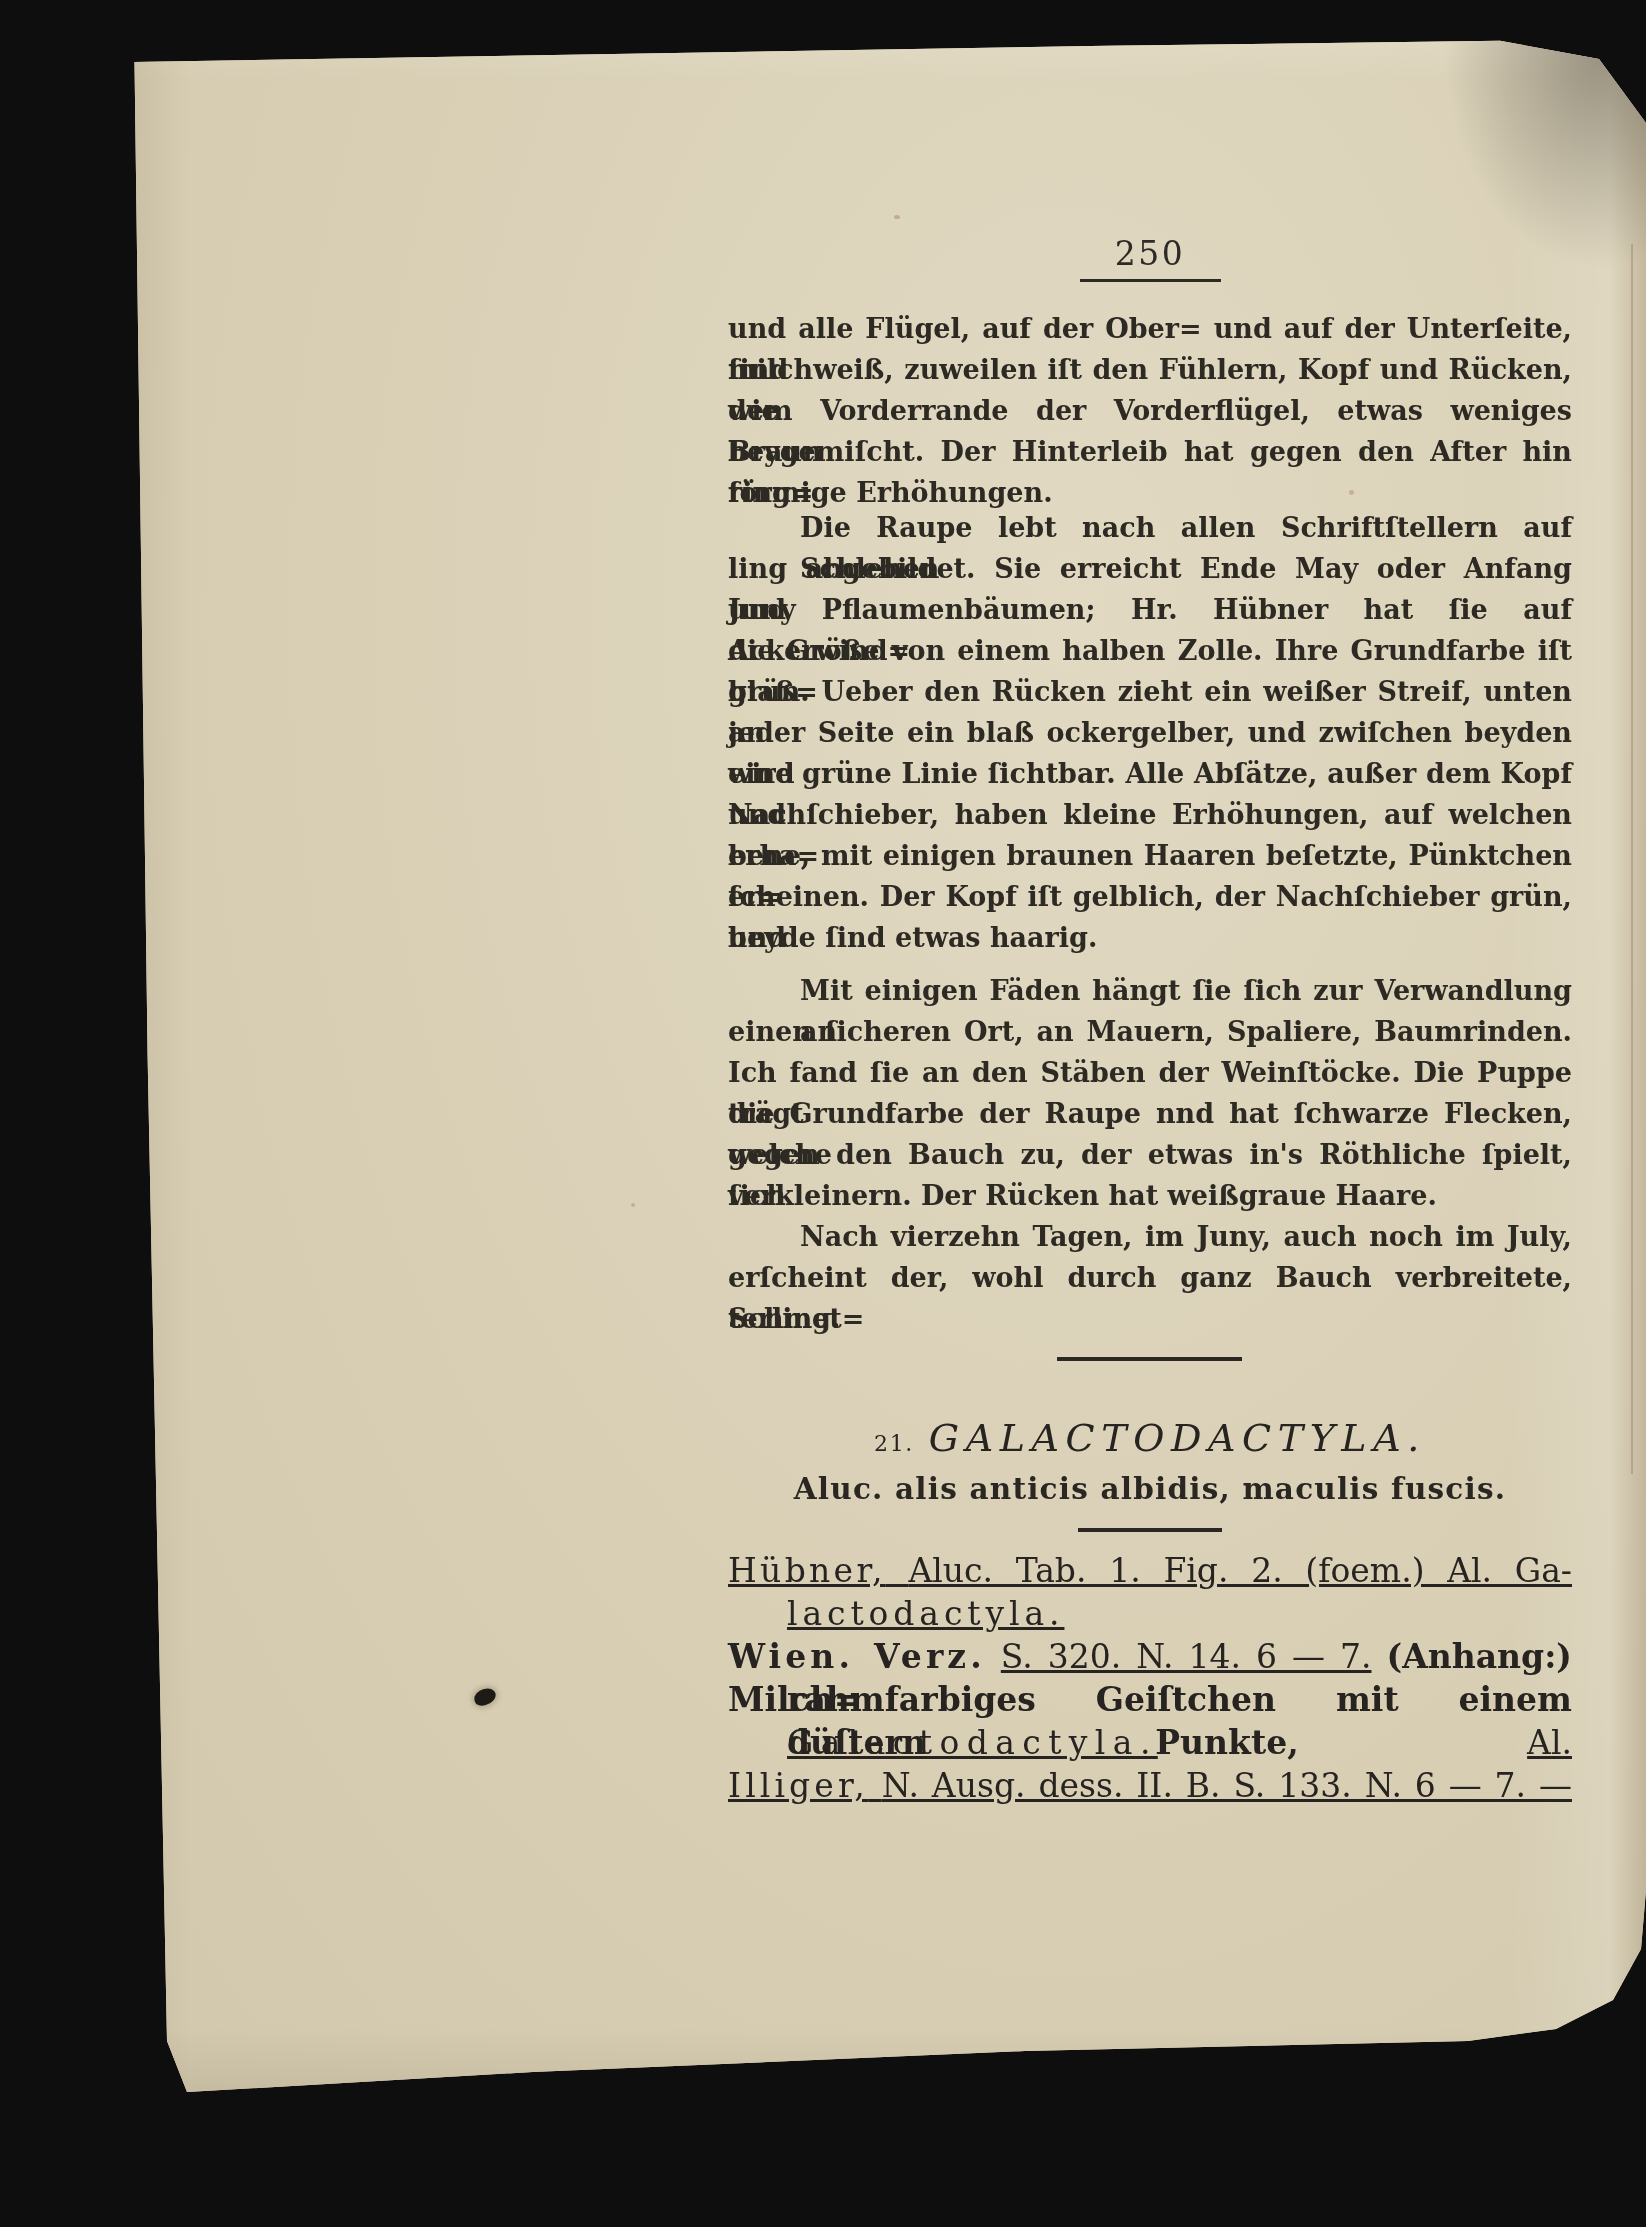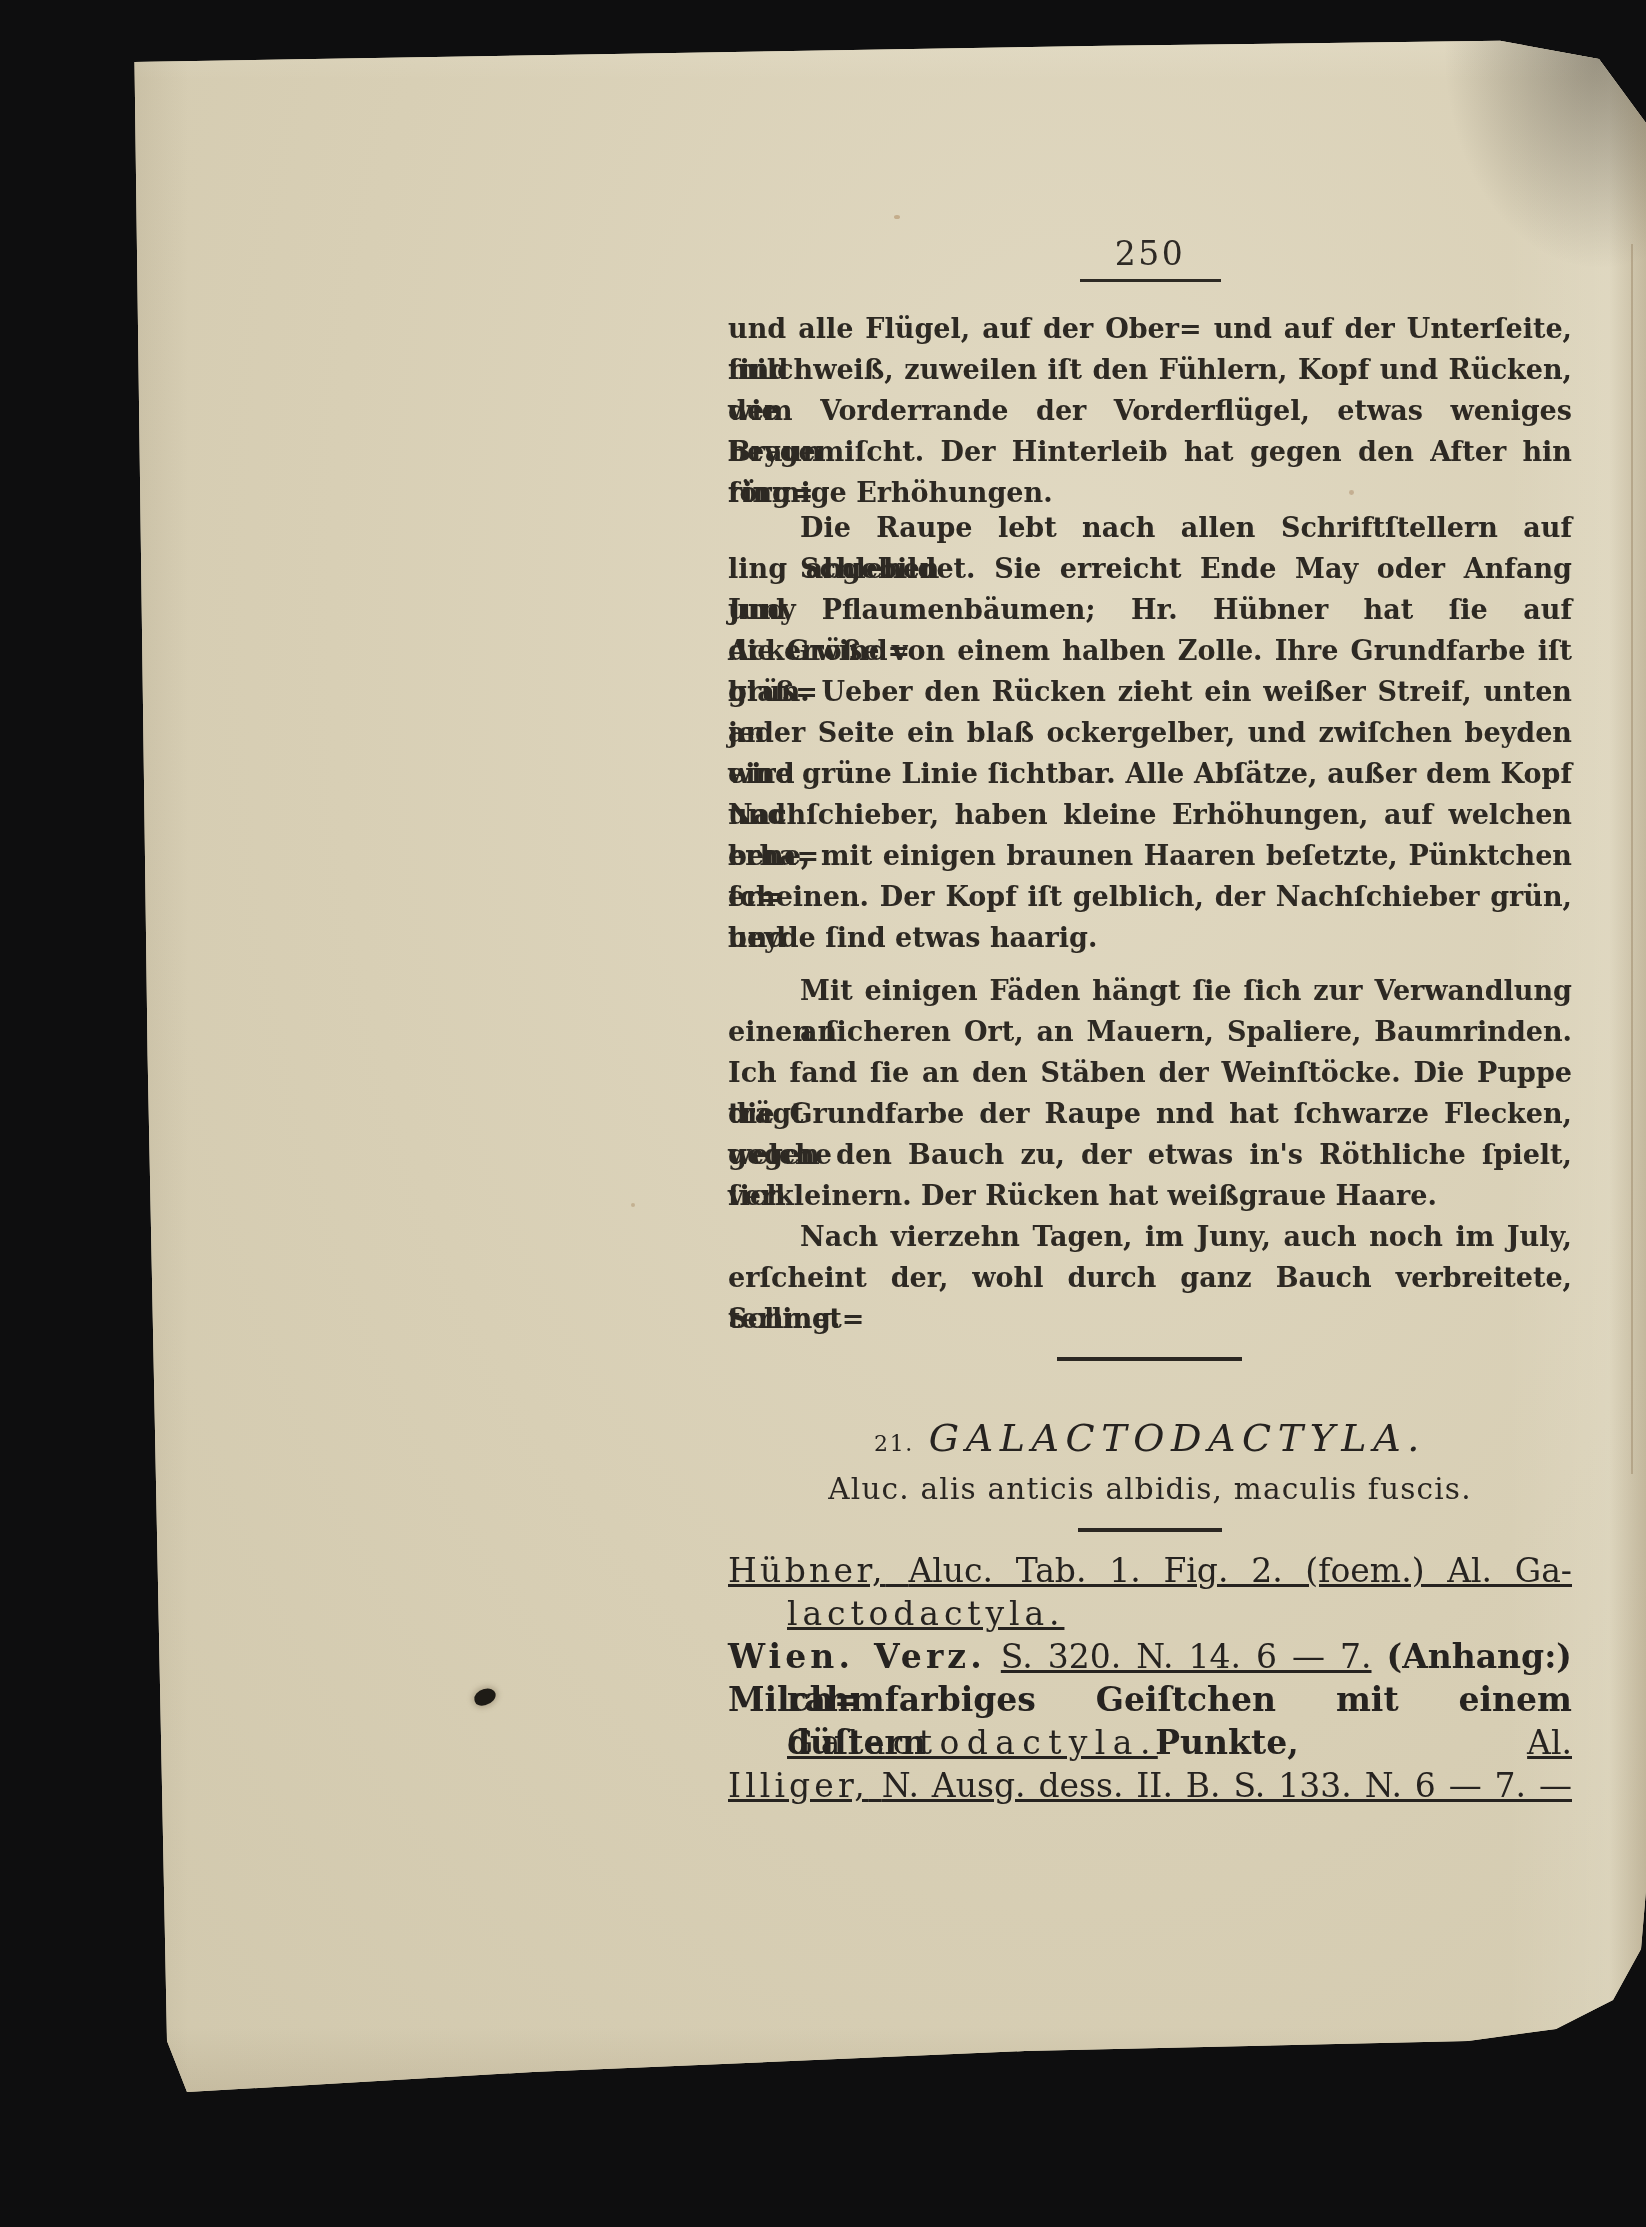--- a/index.html
+++ b/index.html
@@ -63,21 +63,21 @@
 
   .rule { position:absolute; left:50%; background:#2b2722; }
   .rule-1 { top:1326px; width:185px; height:4.1px; margin-left:-93px; }
   .rule-2 { top:1497px; width:144px; height:4.1px; margin-left:-72px; }
 
   .heading { position:absolute; top:1374px; left:0; right:0; height:66px; line-height:66px; text-align:center; color:#262320; }
   .heading .num   { font-size:22px; font-weight:400; letter-spacing:1.6px; margin-right:14.8px; }
   .heading .title { font-size:38px; font-style:italic; font-weight:400; letter-spacing:6.6px; }
 
   .species { position:absolute; top:1440px; left:0; right:0; height:36px; line-height:36px;
-    text-align:center; font-size:29.5px; font-weight:400; letter-spacing:1.2px; color:#2a2622; }
+    text-align:center; font-size:29.5px; font-weight:700; letter-spacing:1.2px; color:#2a2622; }
 
   .refs { position:absolute; top:1518px; left:0; right:0; }
   .refline {
     font-size:33px; height:43px; line-height:43px;
     text-align:justify; text-align-last:justify; color:#262320;
   }
   .refline.left { text-align-last:left; }
   .refline.rindent { padding-left:59px; }
   .aq { font-family:"DejaVu Serif", serif; font-weight:400;text-decoration:underline; }
   .fr { font-family:"DejaVu Serif", serif; font-weight:700; }

